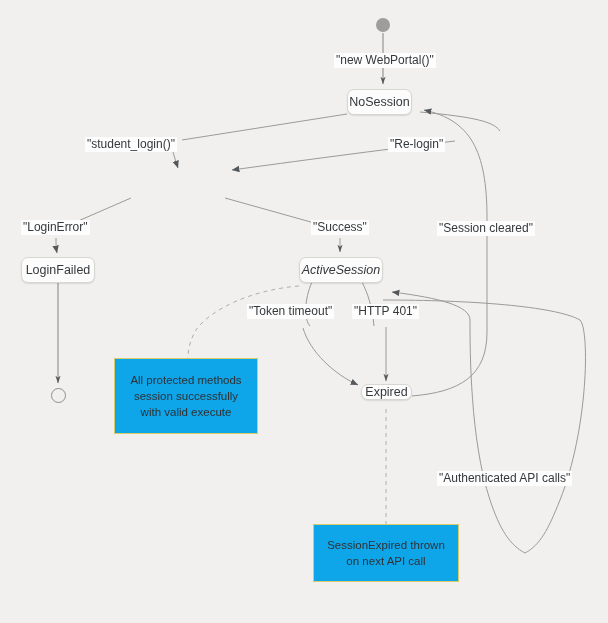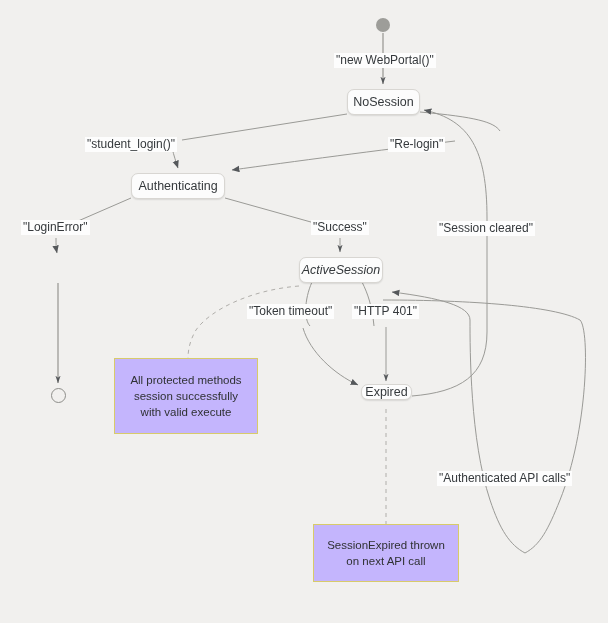--- a/index.html
+++ b/index.html
@@ -57,21 +57,21 @@
     position: absolute;
     background: #fdfdfd;
     color: #35393c;
     font-size: 12px;
     line-height: 1.1;
     padding: 1px 2px;
     white-space: nowrap;
   }
   .note-box {
     position: absolute;
-    background: #c4b5fd;
+    background: #0ea5e9;
     border: 1px solid #d8cb6a;
     color: #2f3133;
     font-size: 11.5px;
     line-height: 16px;
     text-align: center;
     display: flex;
     flex-direction: column;
     align-items: center;
     justify-content: center;
     box-sizing: border-box;
@@ -135,28 +135,28 @@
 
     <path class="edge-dashed" d="M299,286 C250,290 210,310 196,330 C190,340 188,350 188,358"></path>
 
     <path class="edge-dashed" d="M386,409 L386,524"></path>
   </svg>
 
   <div class="start-dot" style="left:376px; top:18px; width:14px; height:14px;"></div>
 
   <div class="final-ring" style="left:51px; top:388px; width:15px; height:15px;"></div>
 
-  <div class="state-node" style="left:347px; top:89px; width:73px; height:26px;">
+  <div class="state-node" style="left:347px; top:89px; width:65px; height:26px;">
     <span>NoSession</span>
   </div>
 
-  <div class="state-node" style="left:131px; top:173px; width:94px; height:26px;">
-    <span>Authenticating</span>
+
+  <div class="state-node" style="left:21px; top:257px; width:74px; height:26px;">
+    <span>LoginFailed</span>
   </div>
-
 
   <div class="state-node" style="left:299px; top:257px; width:84px; height:26px;font-style:italic;">
     <span>ActiveSession</span>
   </div>
 
   <div class="state-node" style="left:361px; top:384px; width:51px; height:16px;">
     <span>Expired</span>
   </div>
 
   <div class="edge-label" style="left:334px; top:53px;">"new WebPortal()"</div>

